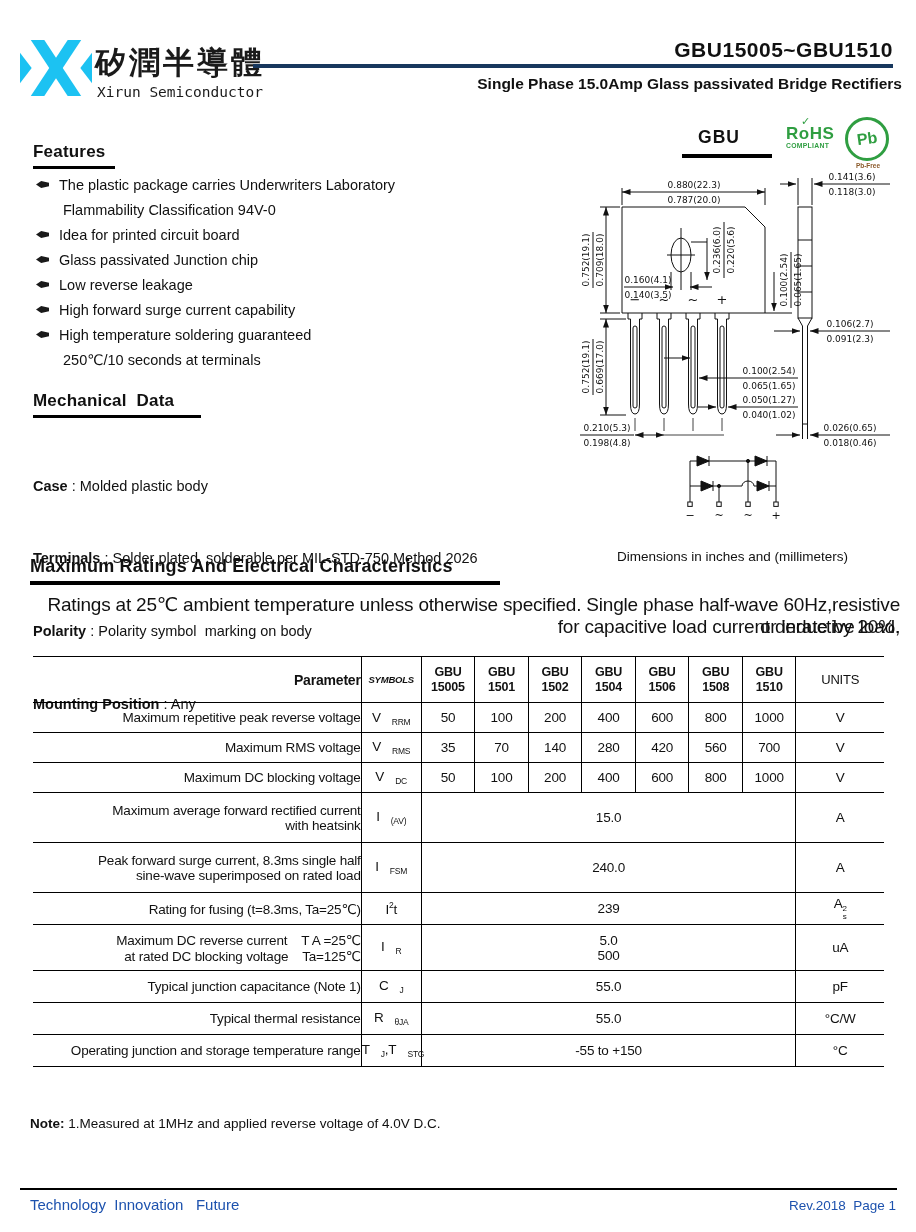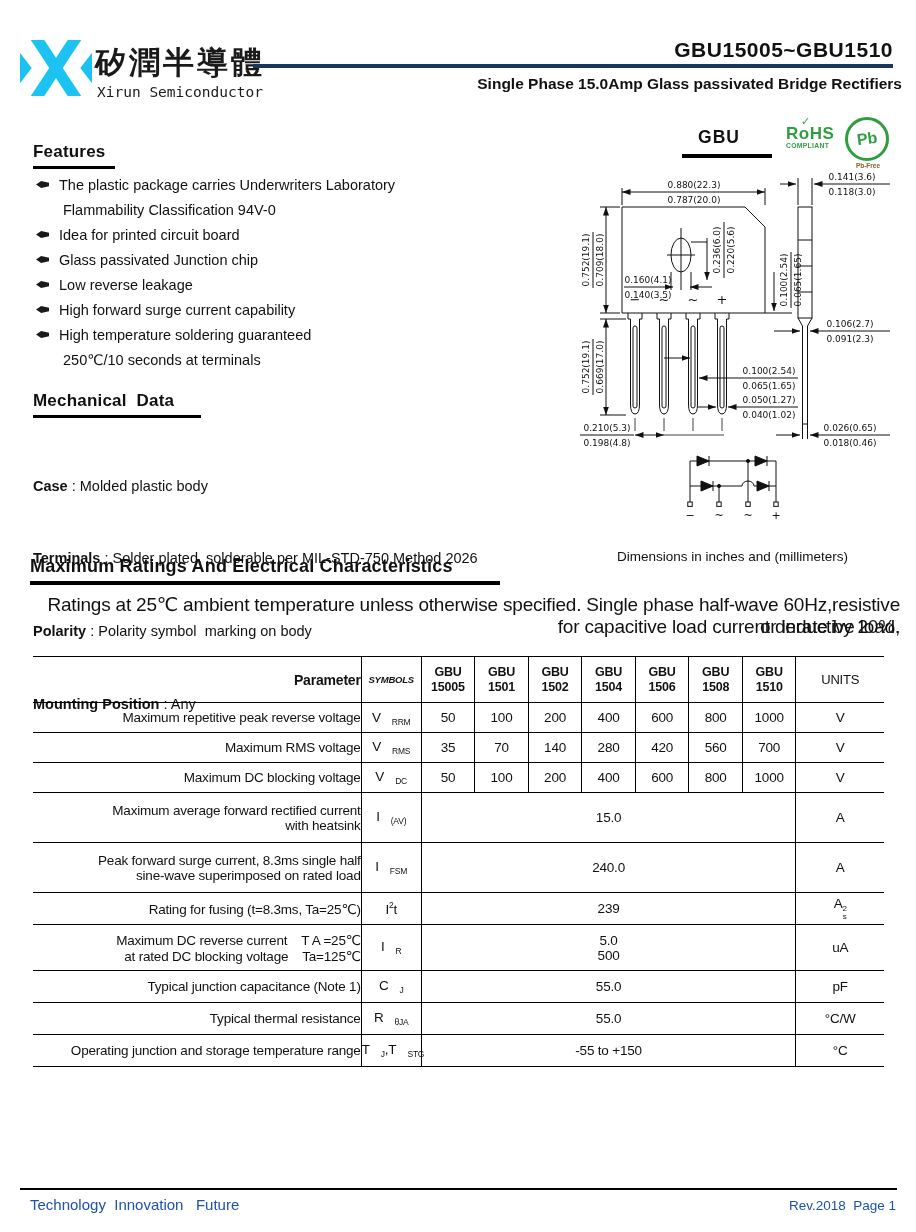--- a/index.html
+++ b/index.html
@@ -465,18 +465,21 @@
         <td class="vl"><span>T</span><sub>J</sub><span>,T</span><sub>STG</sub></td>
         <td class="vl" colspan="7">
               <div>-55 to +150</div>
             </td>
         <td class="vl">°C</td>
       </tr>
     </tbody>
       </table>
   </div>
 
+  <div class="abs note">
+    <b>Note:</b><span> 1.Measured at 1MHz and applied reverse voltage of 4.0V D.C.</span>
+  </div>
 
   <div class="abs foot-rule"></div>
   <div class="abs foot-left">Technology  Innovation   Future</div>
   <div class="abs foot-right">Rev.2018  Page 1</div>
 
 </div>
 
 </body></html>

